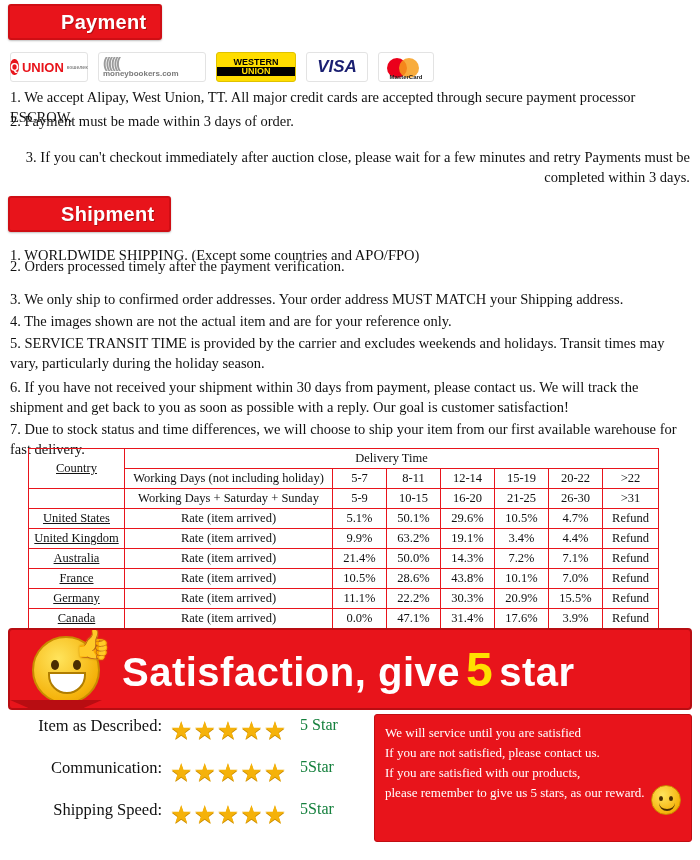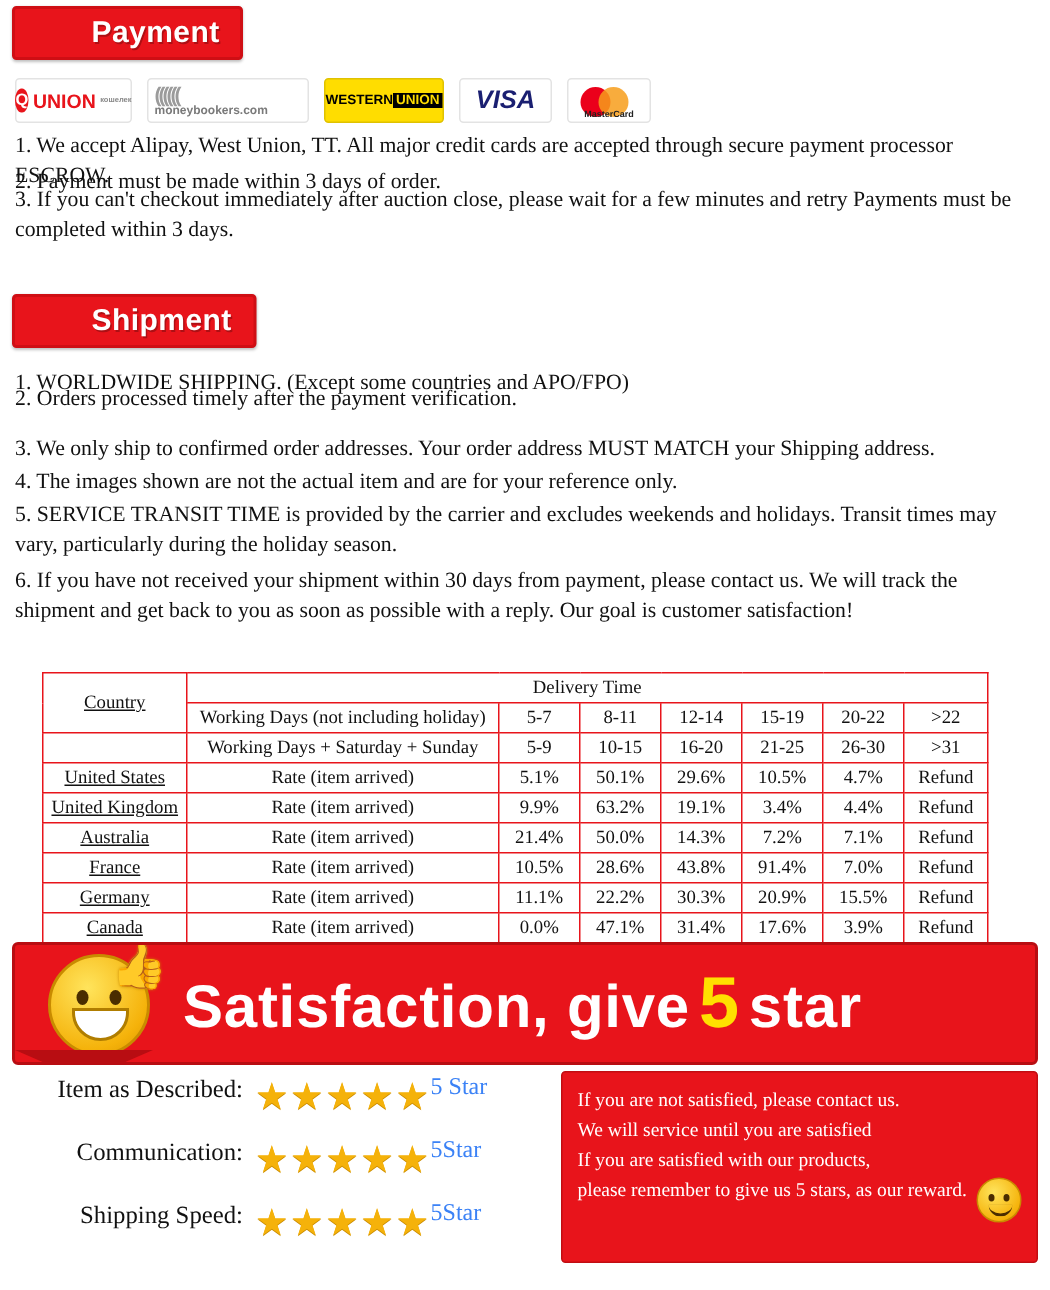--- a/index.html
+++ b/index.html
@@ -83,20 +83,21 @@
     justify-content: center;
   }
   .badge-mb .arcs { color:#9b9b9b; font-size:14px; letter-spacing:-2px; line-height:1; }
   .badge-mb .mbname { font-size: 8px; color:#7a7a7a; line-height:1.1; }
   .badge-wu {
     width: 80px;
     background: #ffdd00;
     border: 1px solid #e0c200;
     color: #000;
     font-size: 9px;
+    flex-direction: column;
     line-height: 1.05;
     text-align: center;
   }
   .badge-wu .wu2 { background:#000; color:#ffdd00; width:100%; font-size:9px; }
   .badge-visa {
     width: 62px;
     background: #ffffff;
     border: 1px solid #e3e3e3;
     color: #1a1f71;
     font-style: italic;
@@ -196,21 +197,21 @@
     height: 42px;
   }
   .rating-label {
     width: 152px;
     text-align: right;
     padding-right: 8px;
     font-size: 16.5px;
     color: #111;
   }
   .stars { color: #f5b20a; font-size: 25px; letter-spacing: 1px; text-shadow: 0 1px 0 #c98b00; }
-  .star-count { margin-left: 0; font-size: 16px; color: #3b82f6; }
+  .star-count { margin-left: 13px; font-size: 16px; color: #15803d; }
 
   
   .notebox {
     position: absolute;
     left: 374px; top: 714px;
     width: 318px; height: 128px;
     background: #e8141b;
     border: 1px solid #c10d12;
     border-radius: 3px;
     padding: 8px 10px;
@@ -256,32 +257,33 @@
     </div>
     <div class="badge badge-mc">
       <span class="mc-c mc-red"></span>
       <span class="mc-c mc-yel"></span>
       <span class="mc-txt">MasterCard</span>
     </div>
   </div>
 
   <div class="txt" style="top:88px;">1. We accept Alipay, West Union, TT. All major credit cards are accepted through secure payment processor ESCROW.</div>
   <div class="txt" style="top:112px;">2. Payment must be made within 3 days of order.</div>
-  <div class="txt" style="top:124px;">3. If you can't checkout immediately after auction close, please wait for a few minutes and retry Payments must be completed within 3 days.</div>
+  <div class="txt" style="top:148px;text-align:right;">3. If you can't checkout immediately after auction close, please wait for a few minutes and retry Payments must be completed within 3 days.</div>
 
   <div class="sec-header" style="top:196px;">
     <span>Shipment</span>
   </div>
 
   <div class="txt" style="top:246px;">1. WORLDWIDE SHIPPING. (Except some countries and APO/FPO)</div>
   <div class="txt" style="top:257px;">2. Orders processed timely after the payment verification.</div>
   <div class="txt" style="top:290px;">3. We only ship to confirmed order addresses. Your order address MUST MATCH your Shipping address.</div>
   <div class="txt" style="top:312px;">4. The images shown are not the actual item and are for your reference only.</div>
   <div class="txt" style="top:334px;">5. SERVICE TRANSIT TIME is provided by the carrier and excludes weekends and holidays. Transit times may vary, particularly during the holiday season.</div>
   <div class="txt" style="top:378px;">6. If you have not received your shipment within 30 days from payment, please contact us. We will track the shipment and get back to you as soon as possible with a reply. Our goal is customer satisfaction!</div>
+  <div class="txt" style="top:420px;">7. Due to stock status and time differences, we will choose to ship your item from our first available warehouse for fast delivery.</div>
 
   <div class="tbl-wrap" style="top:448px;">
     <table class="delivery">
       <tbody>
         <tr>
           <td class="country" rowspan="2">Country</td>
           <td colspan="7">Delivery Time</td>
         </tr>
         <tr>
           <td class="rate-label">Working Days (not including holiday)</td>
@@ -333,21 +335,21 @@
             <td class="num">7.2%</td>
             <td class="num">7.1%</td>
             <td class="refund">Refund</td>
           </tr>
           <tr>
             <td class="country">France</td>
             <td class="rate-label">Rate (item arrived)</td>
             <td class="num">10.5%</td>
             <td class="num">28.6%</td>
             <td class="num">43.8%</td>
-            <td class="num">91.4%</td>
+            <td class="num">10.1%</td>
             <td class="num">7.0%</td>
             <td class="refund">Refund</td>
           </tr>
           <tr>
             <td class="country">Germany</td>
             <td class="rate-label">Rate (item arrived)</td>
             <td class="num">11.1%</td>
             <td class="num">22.2%</td>
             <td class="num">30.3%</td>
             <td class="num">20.9%</td>
@@ -403,22 +405,22 @@
       <span class="star-count">5Star</span>
     </div>
     <div class="rating-row">
       <span class="rating-label">Shipping Speed:</span>
       <span class="stars">★★★★★</span>
       <span class="star-count">5Star</span>
     </div>
   </div>
 
   <div class="notebox">
+    <div>We will service until you are satisfied</div>
     <div>If you are not satisfied, please contact us.</div>
-    <div>We will service until you are satisfied</div>
     <div>If you are satisfied with our products,</div>
     <div>please remember to give us 5 stars, as our reward.</div>
     <div class="emoji">
       <span class="e l"></span>
       <span class="e r"></span>
       <span class="m"></span>
     </div>
   </div>
 
 </div>

